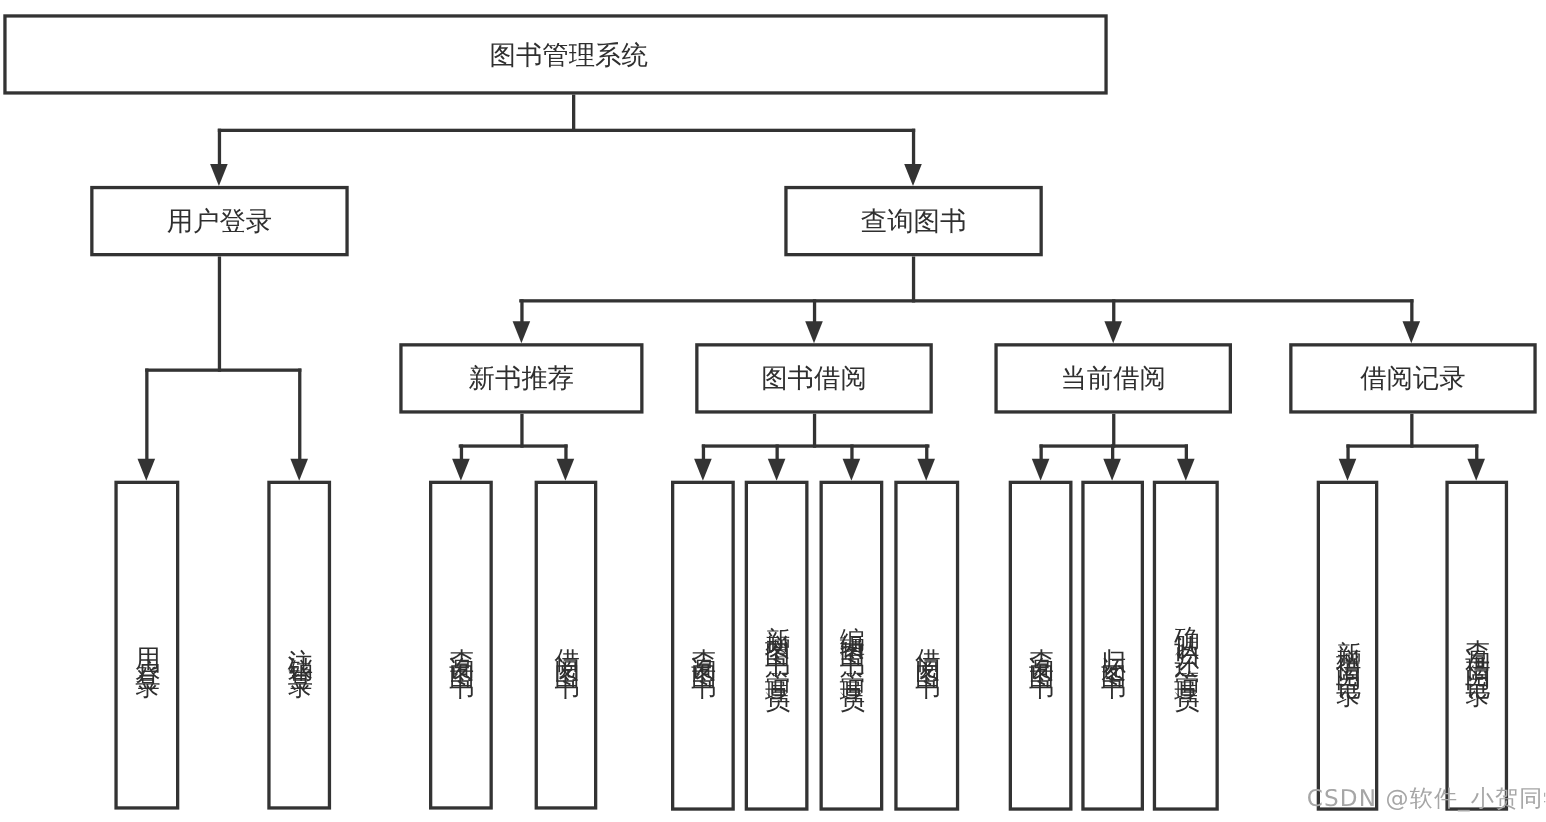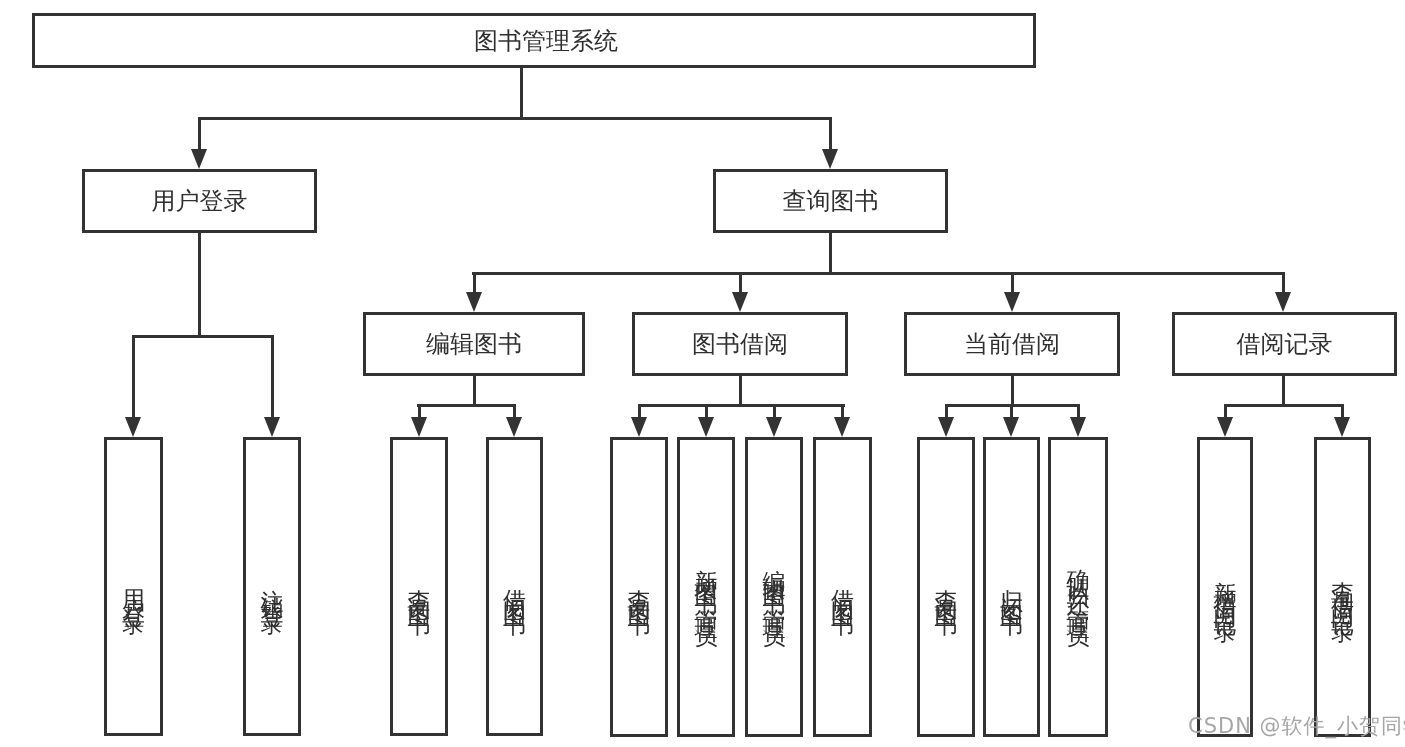--- a/index.html
+++ b/index.html
@@ -54,21 +54,21 @@
     z-index: 5;
     white-space: nowrap;
     letter-spacing: 1px;
   }
 </style>
 </head>
 <body>
 
 <div class="stage">
 
-  <div class="node" style="left:32px; top:13px; width:1004px; height:55px;padding-left:24px;">图书管理系统</div>
+  <div class="node" style="left:3px; top:13px; width:1004px; height:73px;padding-left:24px;">图书管理系统</div>
 
   <div class="v-line" style="left:520px; top:68px; height:52px;"></div>
   <div class="h-line" style="left:198px; top:117px; width:634px;"></div>
   <div class="v-line" style="left:198px; top:117px; height:36px;"></div>
   <div class="arrow" style="left:191px; top:149px;"></div>
   <div class="v-line" style="left:829px; top:117px; height:36px;"></div>
   <div class="arrow" style="left:822px; top:149px;"></div>
 
   <div class="node" style="left:82px; top:169px; width:235px; height:64px;">用户登录</div>
   <div class="node" style="left:713px; top:169px; width:235px; height:64px;">查询图书</div>
@@ -84,21 +84,21 @@
   <div class="h-line" style="left:472px; top:272px; width:813px;"></div>
   <div class="v-line" style="left:473px; top:272px; height:24px;"></div>
   <div class="arrow" style="left:466px; top:292px;"></div>
   <div class="v-line" style="left:739px; top:272px; height:24px;"></div>
   <div class="arrow" style="left:732px; top:292px;"></div>
   <div class="v-line" style="left:1011px; top:272px; height:24px;"></div>
   <div class="arrow" style="left:1004px; top:292px;"></div>
   <div class="v-line" style="left:1282px; top:272px; height:24px;"></div>
   <div class="arrow" style="left:1275px; top:292px;"></div>
 
-  <div class="node" style="left:363px; top:312px; width:222px; height:64px;">编辑图书</div>
+  <div class="node" style="left:363px; top:312px; width:222px; height:64px;">新书推荐</div>
   <div class="node" style="left:632px; top:312px; width:216px; height:64px;">图书借阅</div>
   <div class="node" style="left:904px; top:312px; width:216px; height:64px;">当前借阅</div>
   <div class="node" style="left:1172px; top:312px; width:225px; height:64px;">借阅记录</div>
 
   <div class="v-line" style="left:473px; top:376px; height:31px;"></div>
   <div class="h-line" style="left:417px; top:404px; width:99px;"></div>
   <div class="v-line" style="left:418px; top:404px; height:17px;"></div>
   <div class="arrow" style="left:411px; top:417px;"></div>
   <div class="v-line" style="left:513px; top:404px; height:17px;"></div>
   <div class="arrow" style="left:506px; top:417px;"></div>

